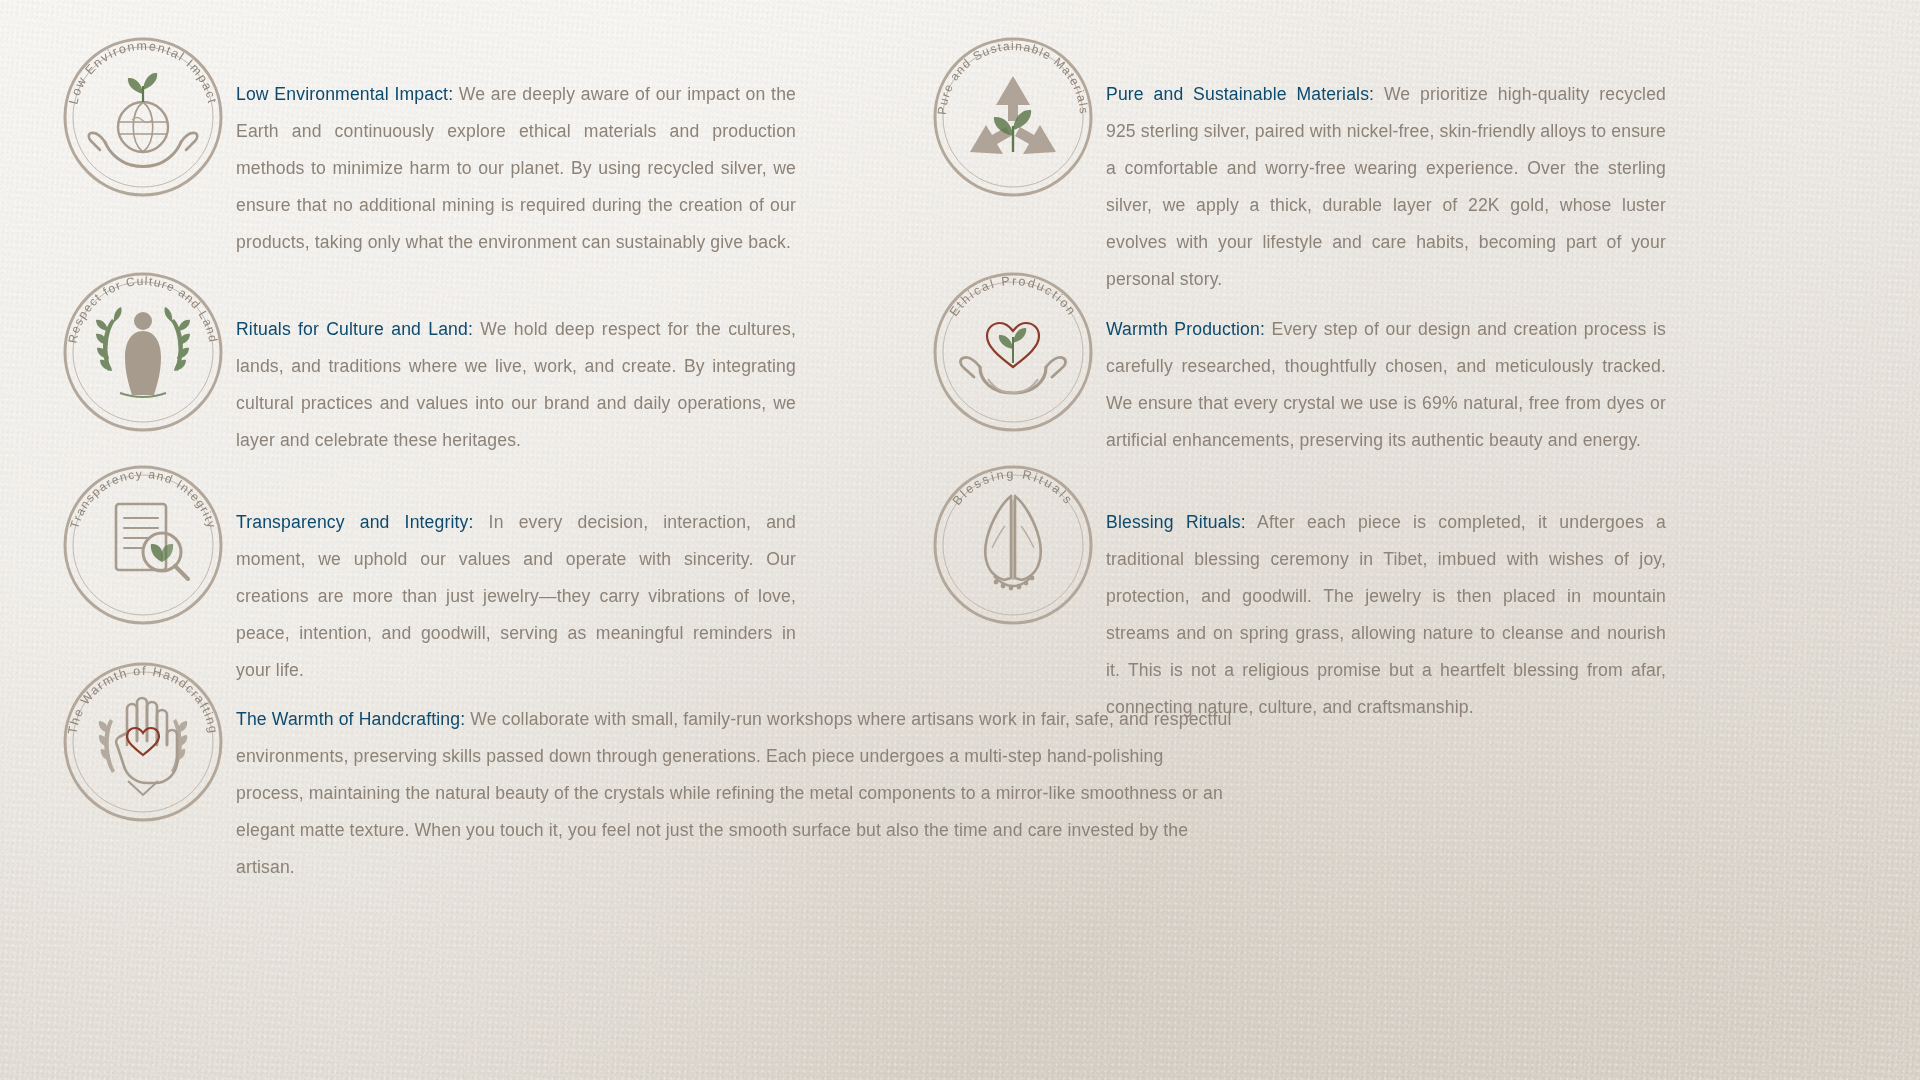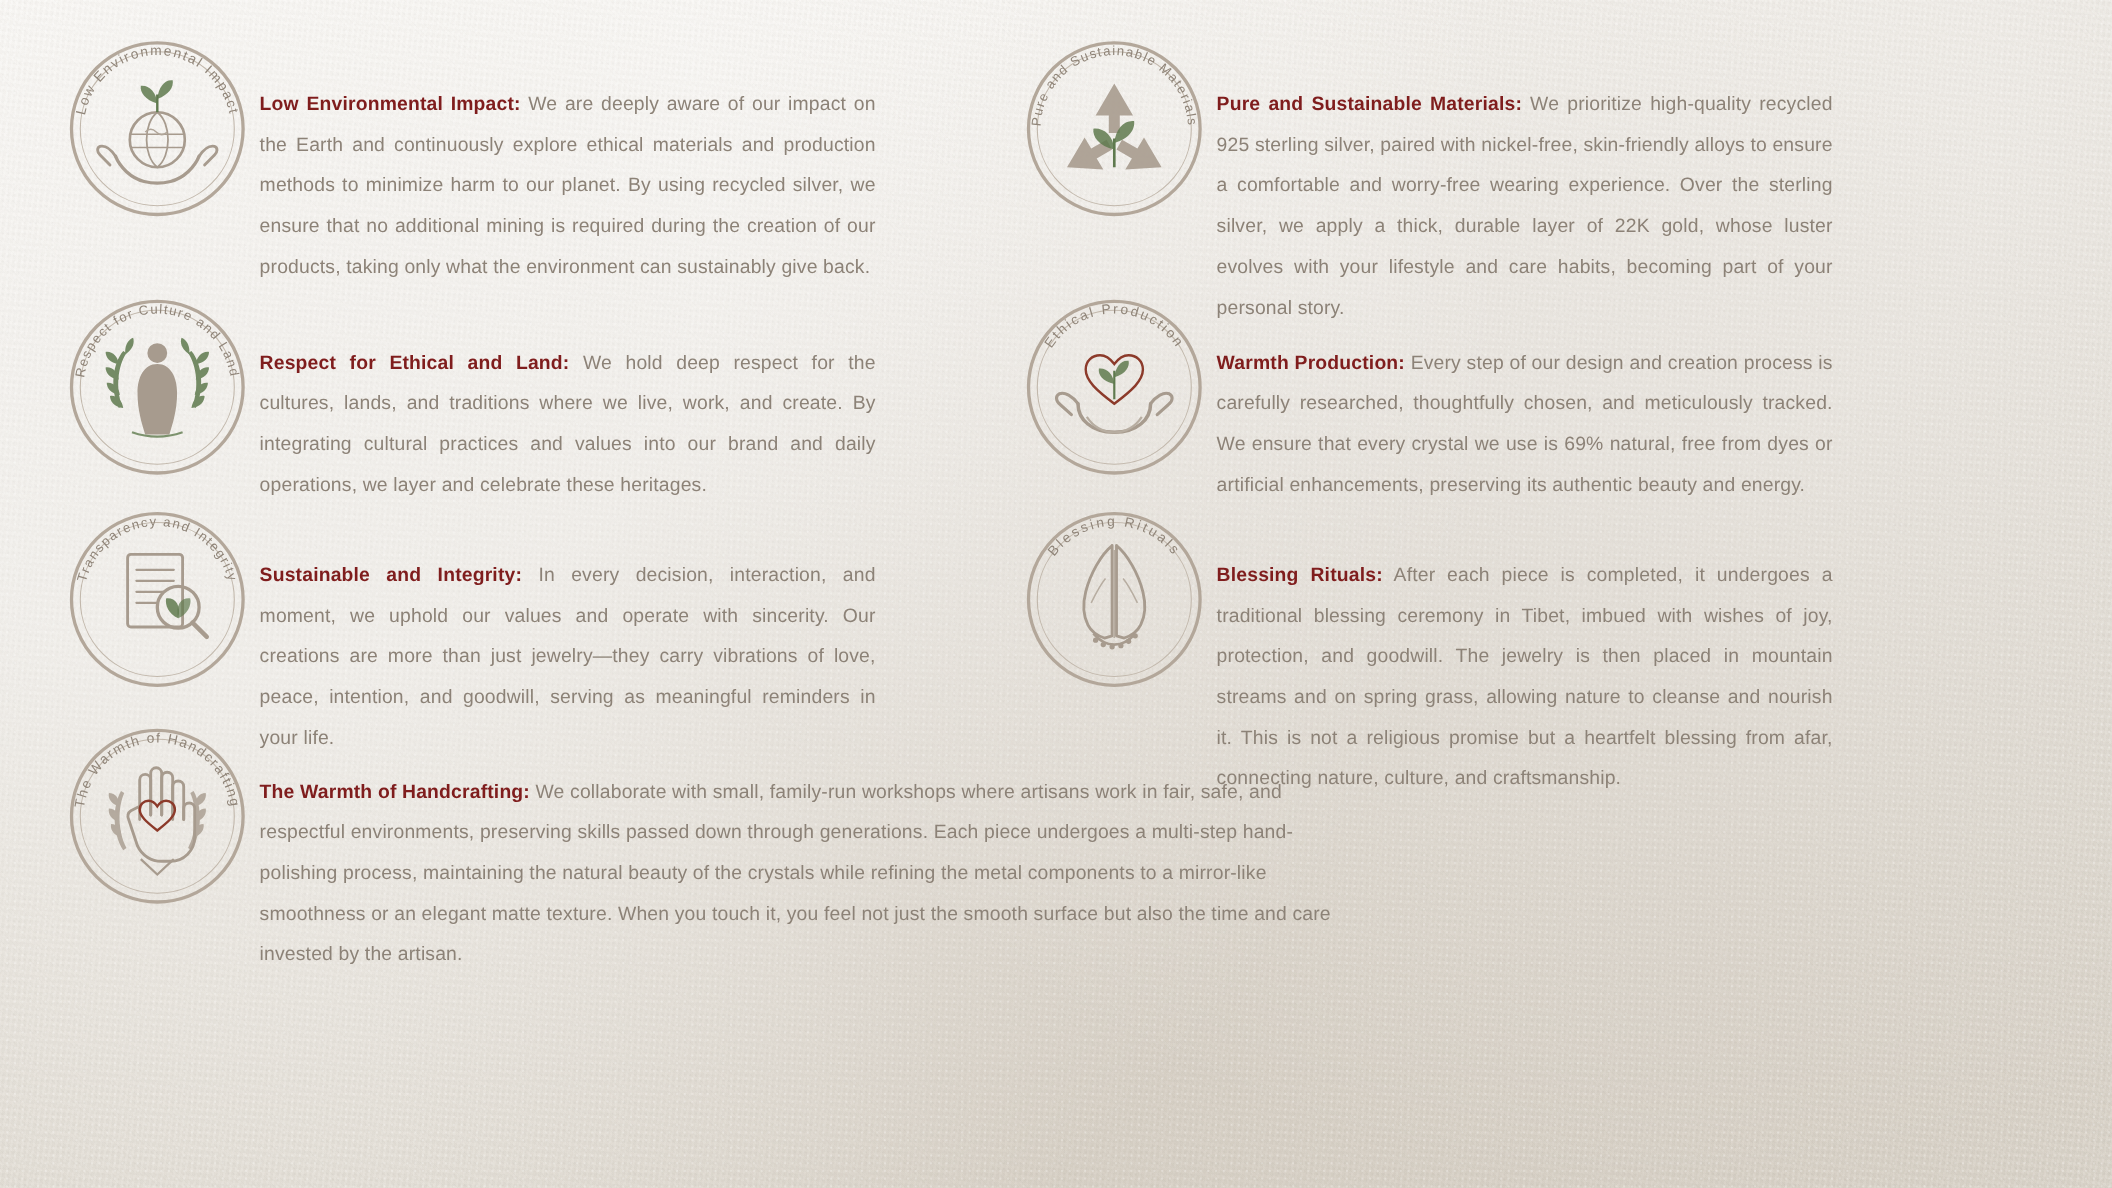--- a/index.html
+++ b/index.html
@@ -71,22 +71,22 @@
     margin: 0;
     font-size: 17.6px;
     line-height: 37px;
     color: #8c8277;
     text-align: justify;
     text-justify: inter-word;
     letter-spacing: .15px;
   }
   .para.nojust { text-align: left; }
   .lead {
-    color: #7f1d1d;
-    font-weight: 700;
+    color: #0c4a6e;
+    font-weight: 400;
   }
 
   
   .c1 { left: 50px; }
   .c2 { left: 920px; }
 
   .r1 { top: 30px; }
   .r2 { top: 265px; }
   .r3 { top: 458px; }
   .r4 { top: 655px; }
@@ -189,21 +189,21 @@
           <path d="M128 72 c8 -1 12 -6 12 -11 c-6 -1 -11 4 -12 11 Z"></path>
           <path d="M128 86 c8 -1 12 -6 12 -11 c-6 -1 -11 4 -12 11 Z"></path>
           <path d="M127 100 c8 -1 12 -6 12 -11 c-6 -1 -11 4 -12 11 Z"></path>
           <path d="M124 112 c8 -1 12 -6 12 -11 c-6 -1 -11 4 -12 11 Z"></path>
           <path d="M122 63 c1 -7 -2 -13 -7 -15 c-2 6 2 12 7 15 Z"></path>
         </g>
         <path d="M70 134 q23 8 46 0" stroke="#5f7a4e" stroke-width="2" fill="none" opacity=".8"></path>
       </svg>
     </div>
     <div class="textwrap">
-      <p class="para"><span class="lead">Respect for Ethical and Land:</span><span> We hold deep respect for the cultures, lands, and traditions where we live, work, and create. By integrating cultural practices and values into our brand and daily operations, we layer and celebrate these heritages.</span></p>
+      <p class="para"><span class="lead">Rituals for Culture and Land:</span><span> We hold deep respect for the cultures, lands, and traditions where we live, work, and create. By integrating cultural practices and values into our brand and daily operations, we layer and celebrate these heritages.</span></p>
     </div>
   </div>
 
   <div class="block c2 r2">
     <div class="badge">
       <svg width="186" height="186" viewBox="0 0 186 186">
         <defs>
           <path id="arc4" d="M 26,93 A 67,67 0 0 1 160,93"></path>
         </defs>
         <circle cx="93" cy="93" r="78" fill="none" stroke="#b3a79a" stroke-width="3"></circle>
@@ -245,21 +245,21 @@
         <path d="M74 66 h34 M74 76 h34 M74 86 h24 M74 96 h18" stroke="#a79b8e" stroke-width="2" stroke-linecap="round"></path>
 
         <circle cx="112" cy="100" r="19" fill="none" stroke="#a79b8e" stroke-width="3"></circle>
         <path d="M125 114 l13 13" stroke="#a79b8e" stroke-width="4" stroke-linecap="round"></path>
 
         <path d="M112 110 c-9 -4 -12 -12 -11 -18 c8 -1 14 6 11 18 Z" fill="#5f7a4e" opacity=".85"></path>
         <path d="M112 110 c9 -4 12 -12 11 -18 c-8 -1 -14 6 -11 18 Z" fill="#5f7a4e" opacity=".7"></path>
       </svg>
     </div>
     <div class="textwrap">
-      <p class="para"><span class="lead">Sustainable and Integrity:</span><span> In every decision, interaction, and moment, we uphold our values and operate with sincerity. Our creations are more than just jewelry—they carry vibrations of love, peace, intention, and goodwill, serving as meaningful reminders in your life.</span></p>
+      <p class="para"><span class="lead">Transparency and Integrity:</span><span> In every decision, interaction, and moment, we uphold our values and operate with sincerity. Our creations are more than just jewelry—they carry vibrations of love, peace, intention, and goodwill, serving as meaningful reminders in your life.</span></p>
     </div>
   </div>
 
   <div class="block c2 r3">
     <div class="badge">
       <svg width="186" height="186" viewBox="0 0 186 186">
         <defs>
           <path id="arc6" d="M 26,93 A 67,67 0 0 1 160,93"></path>
         </defs>
         <circle cx="93" cy="93" r="78" fill="none" stroke="#b3a79a" stroke-width="3"></circle>

